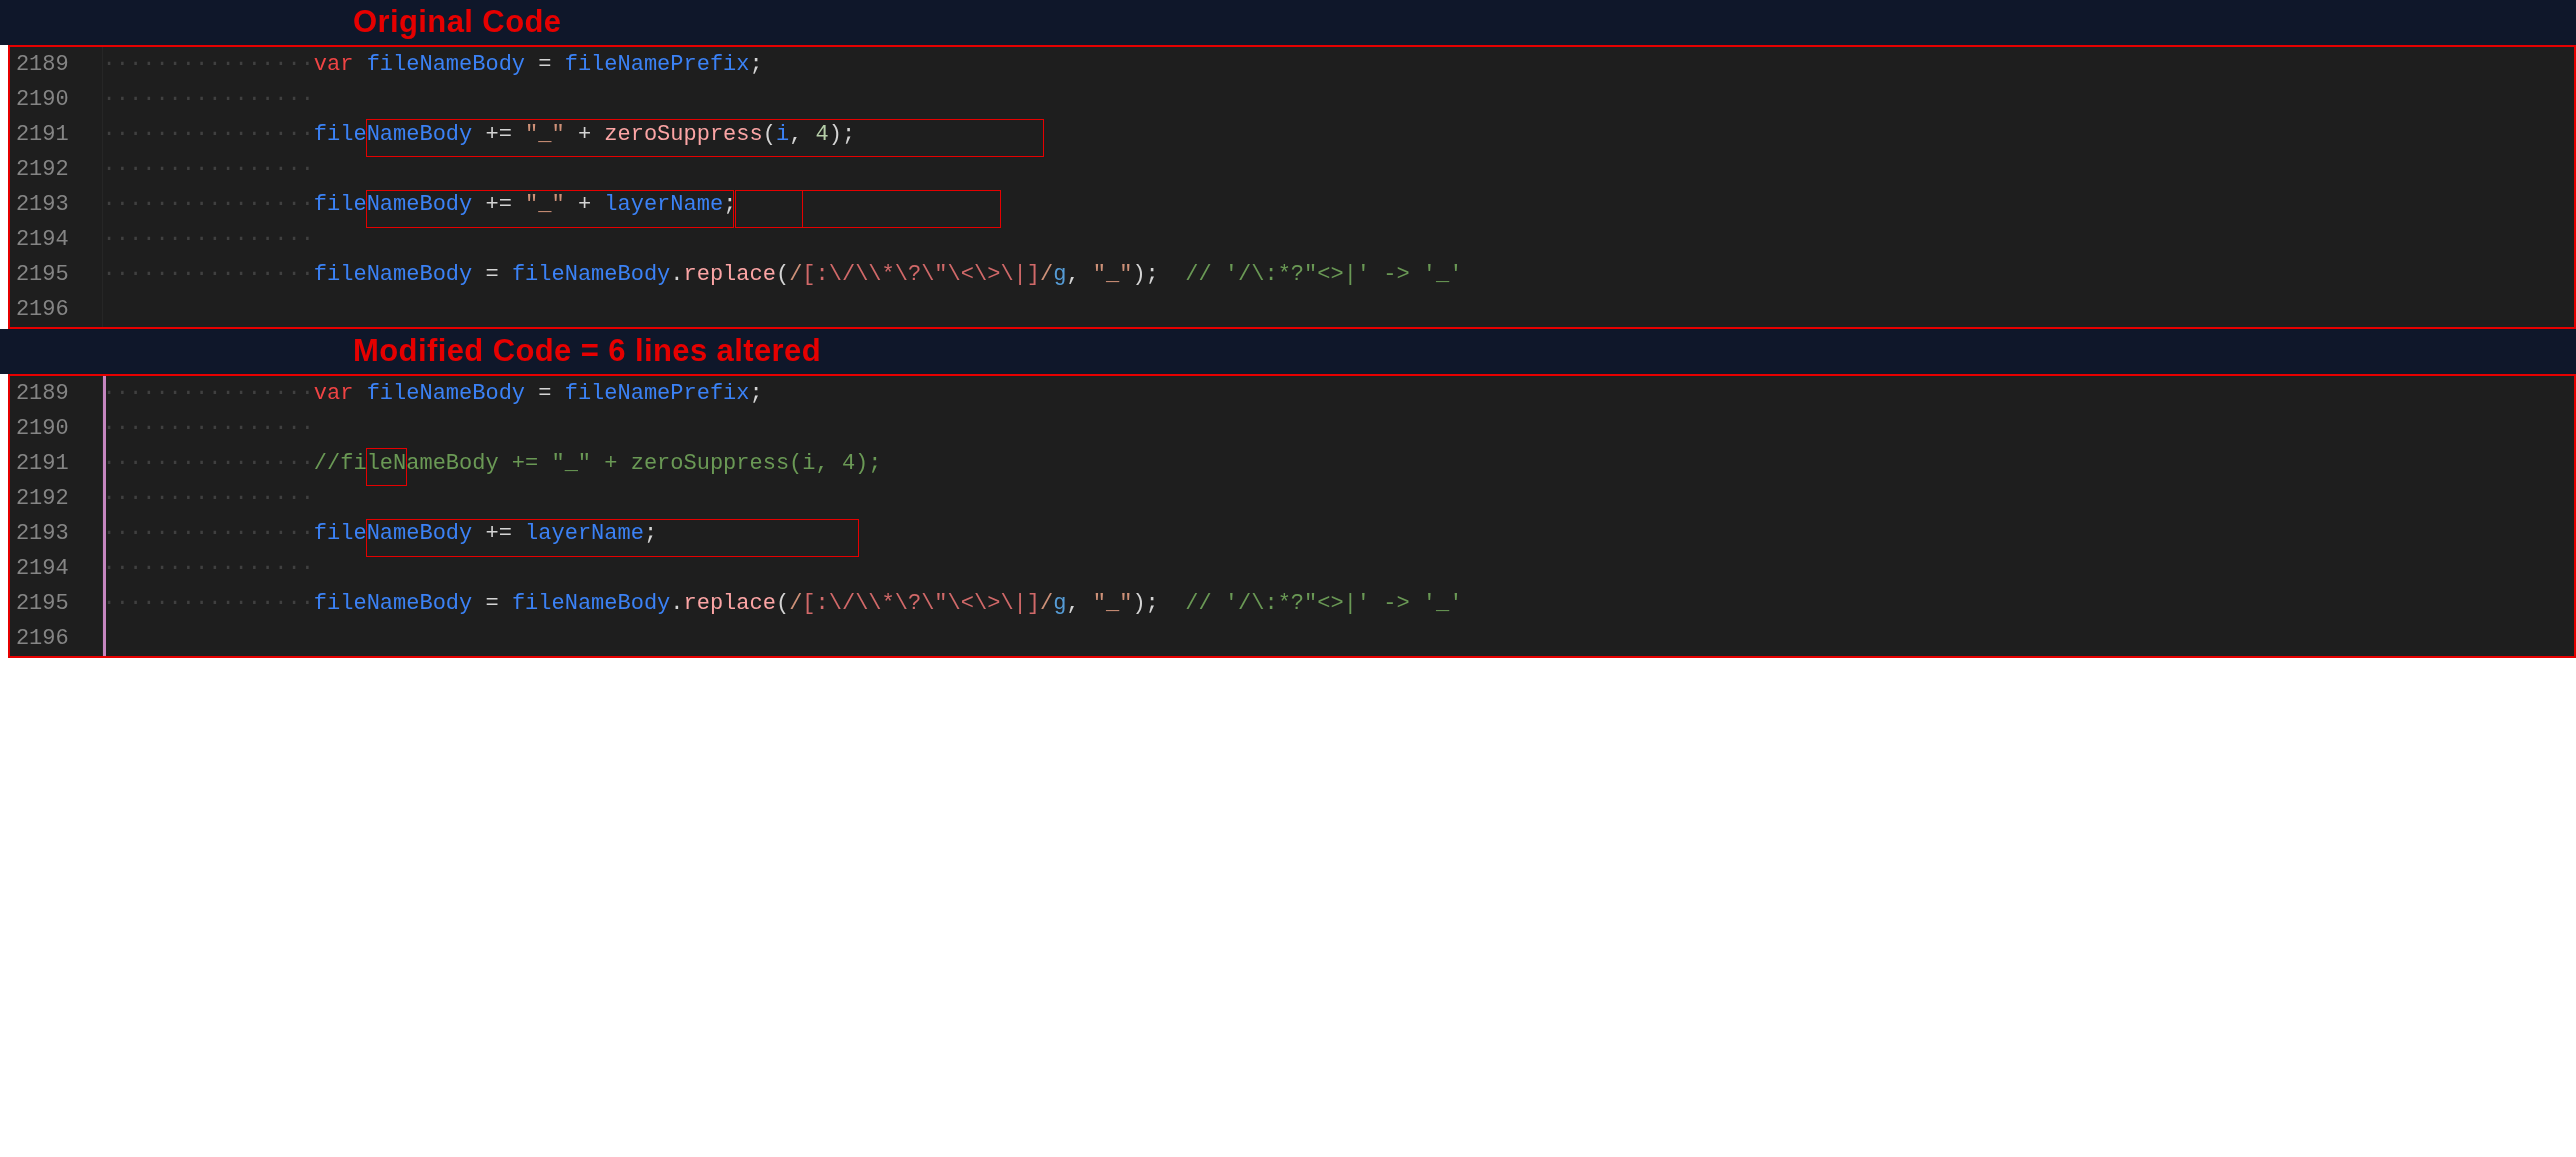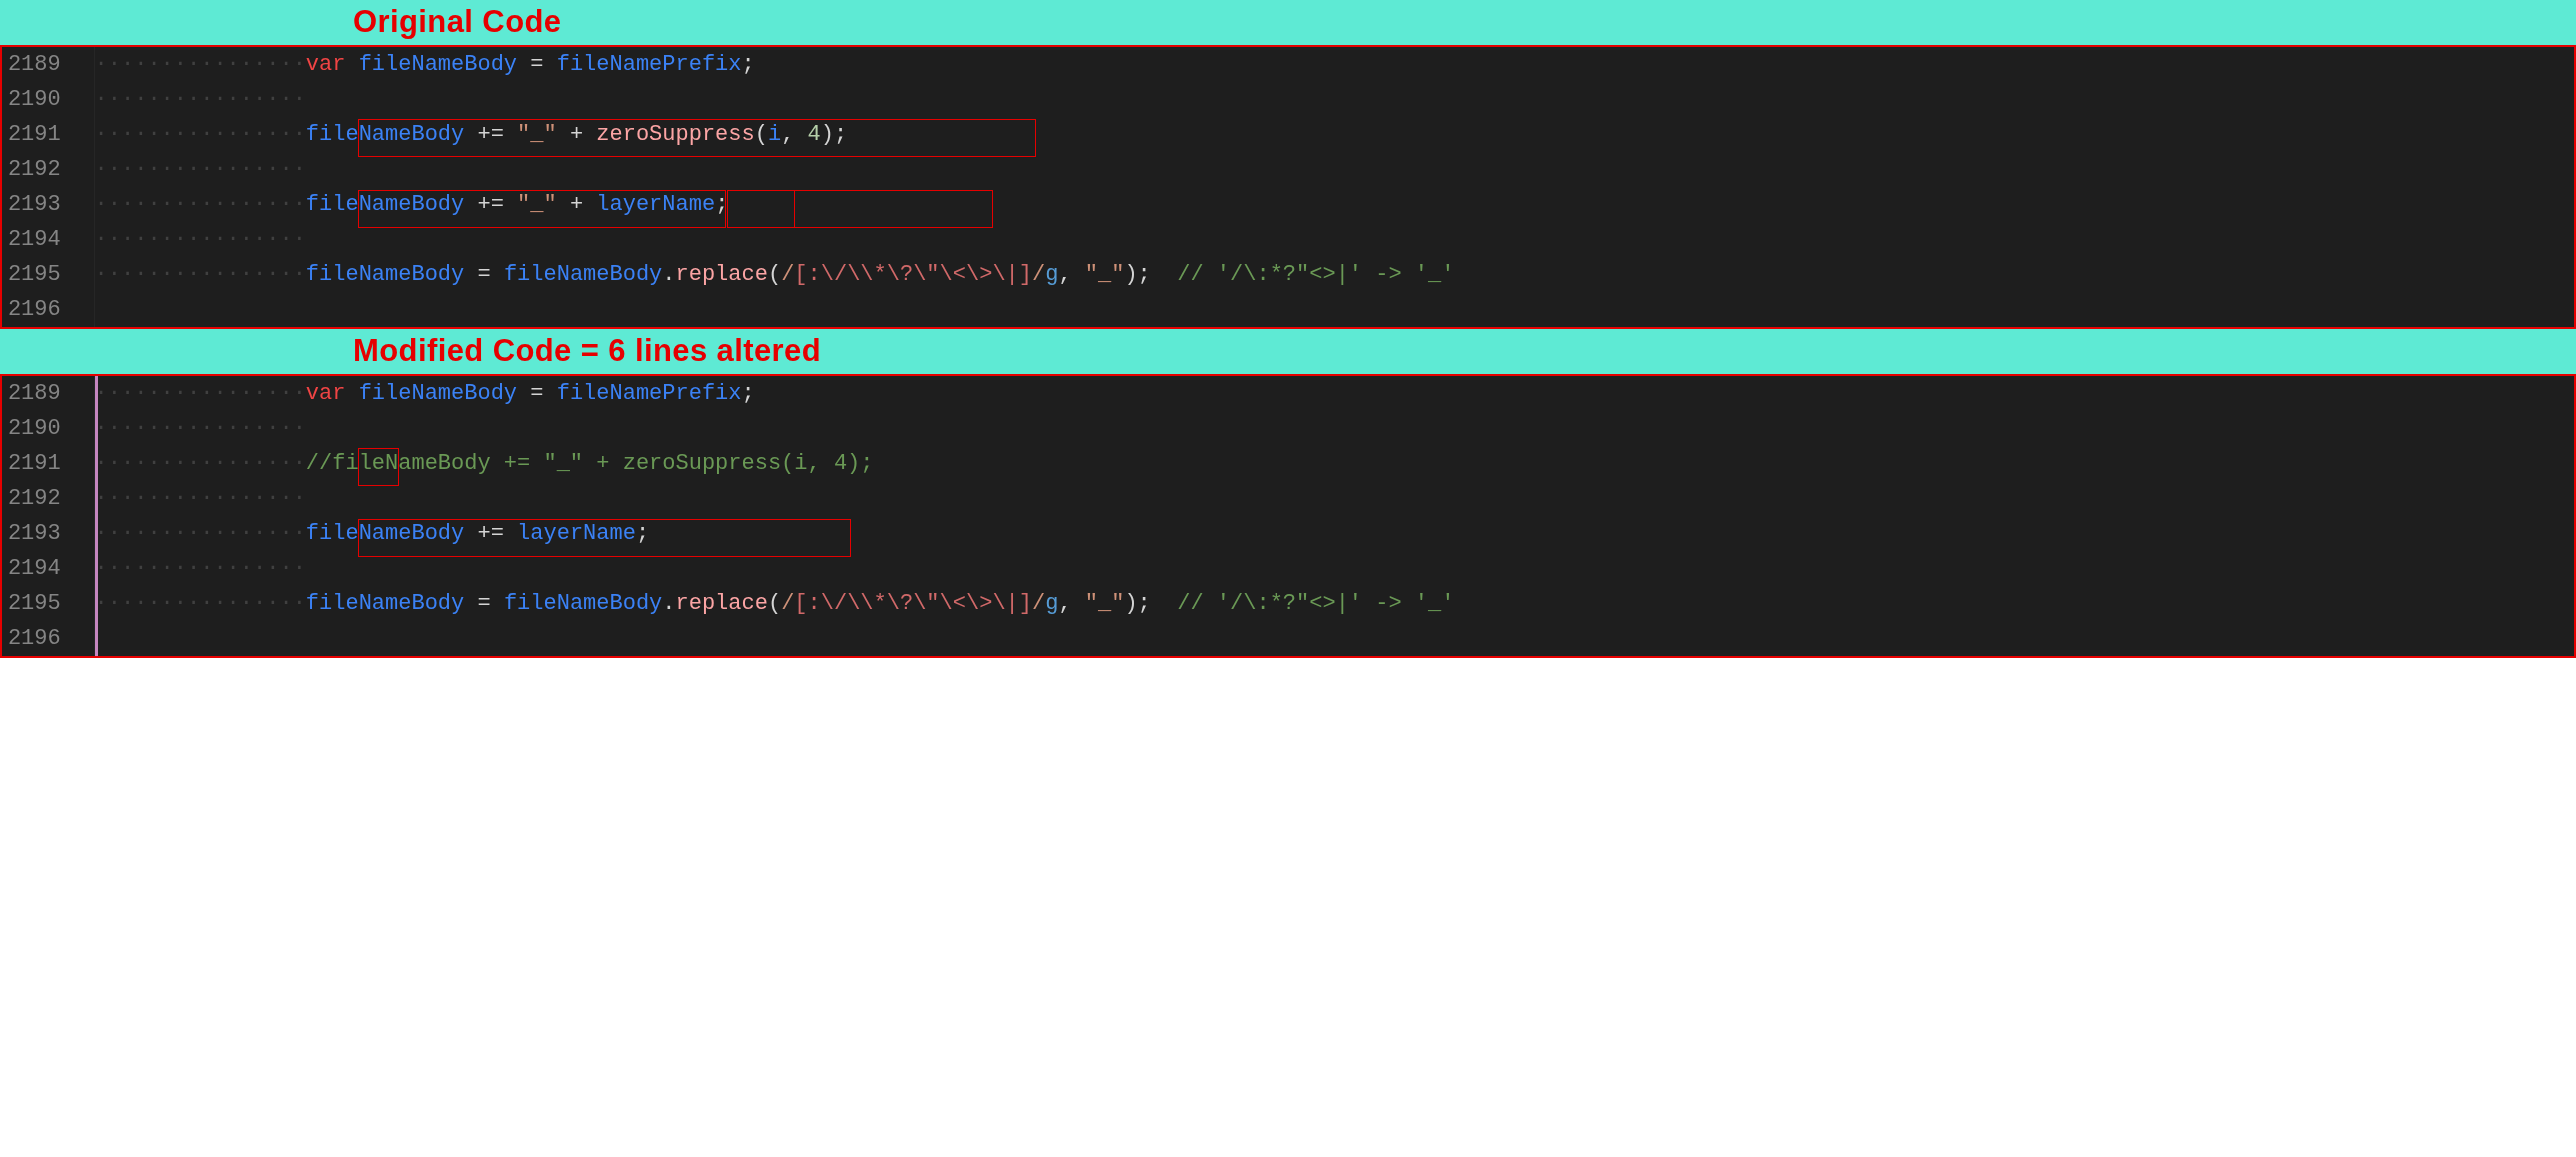--- a/index.html
+++ b/index.html
@@ -6,28 +6,29 @@
   body {
     font-family: Arial, Helvetica, sans-serif;
     background: #ffffff;
     width: 2576px;
   }
   .heading {
     color: #e60000;
     font-weight: 800;
     font-size: 31px;
     padding: 4.4px 0 4.4px 353px;
-    background: #5eead4;
+    background: #0f172a;
     letter-spacing: 0.4px;
   }
   .editor-pane {
     background: #1e1e1e;
     border: 2.2px solid #e60000;
     position: relative;
     overflow: hidden;
+    margin-left: 8px;
   }
   .editor-row {
     display: flex;
     align-items: stretch;
     height: 35px;
     font-family: Menlo, Consolas, "Courier New", monospace;
     font-size: 22px;
   }
   .gutter-ln {
     width: 72px;

